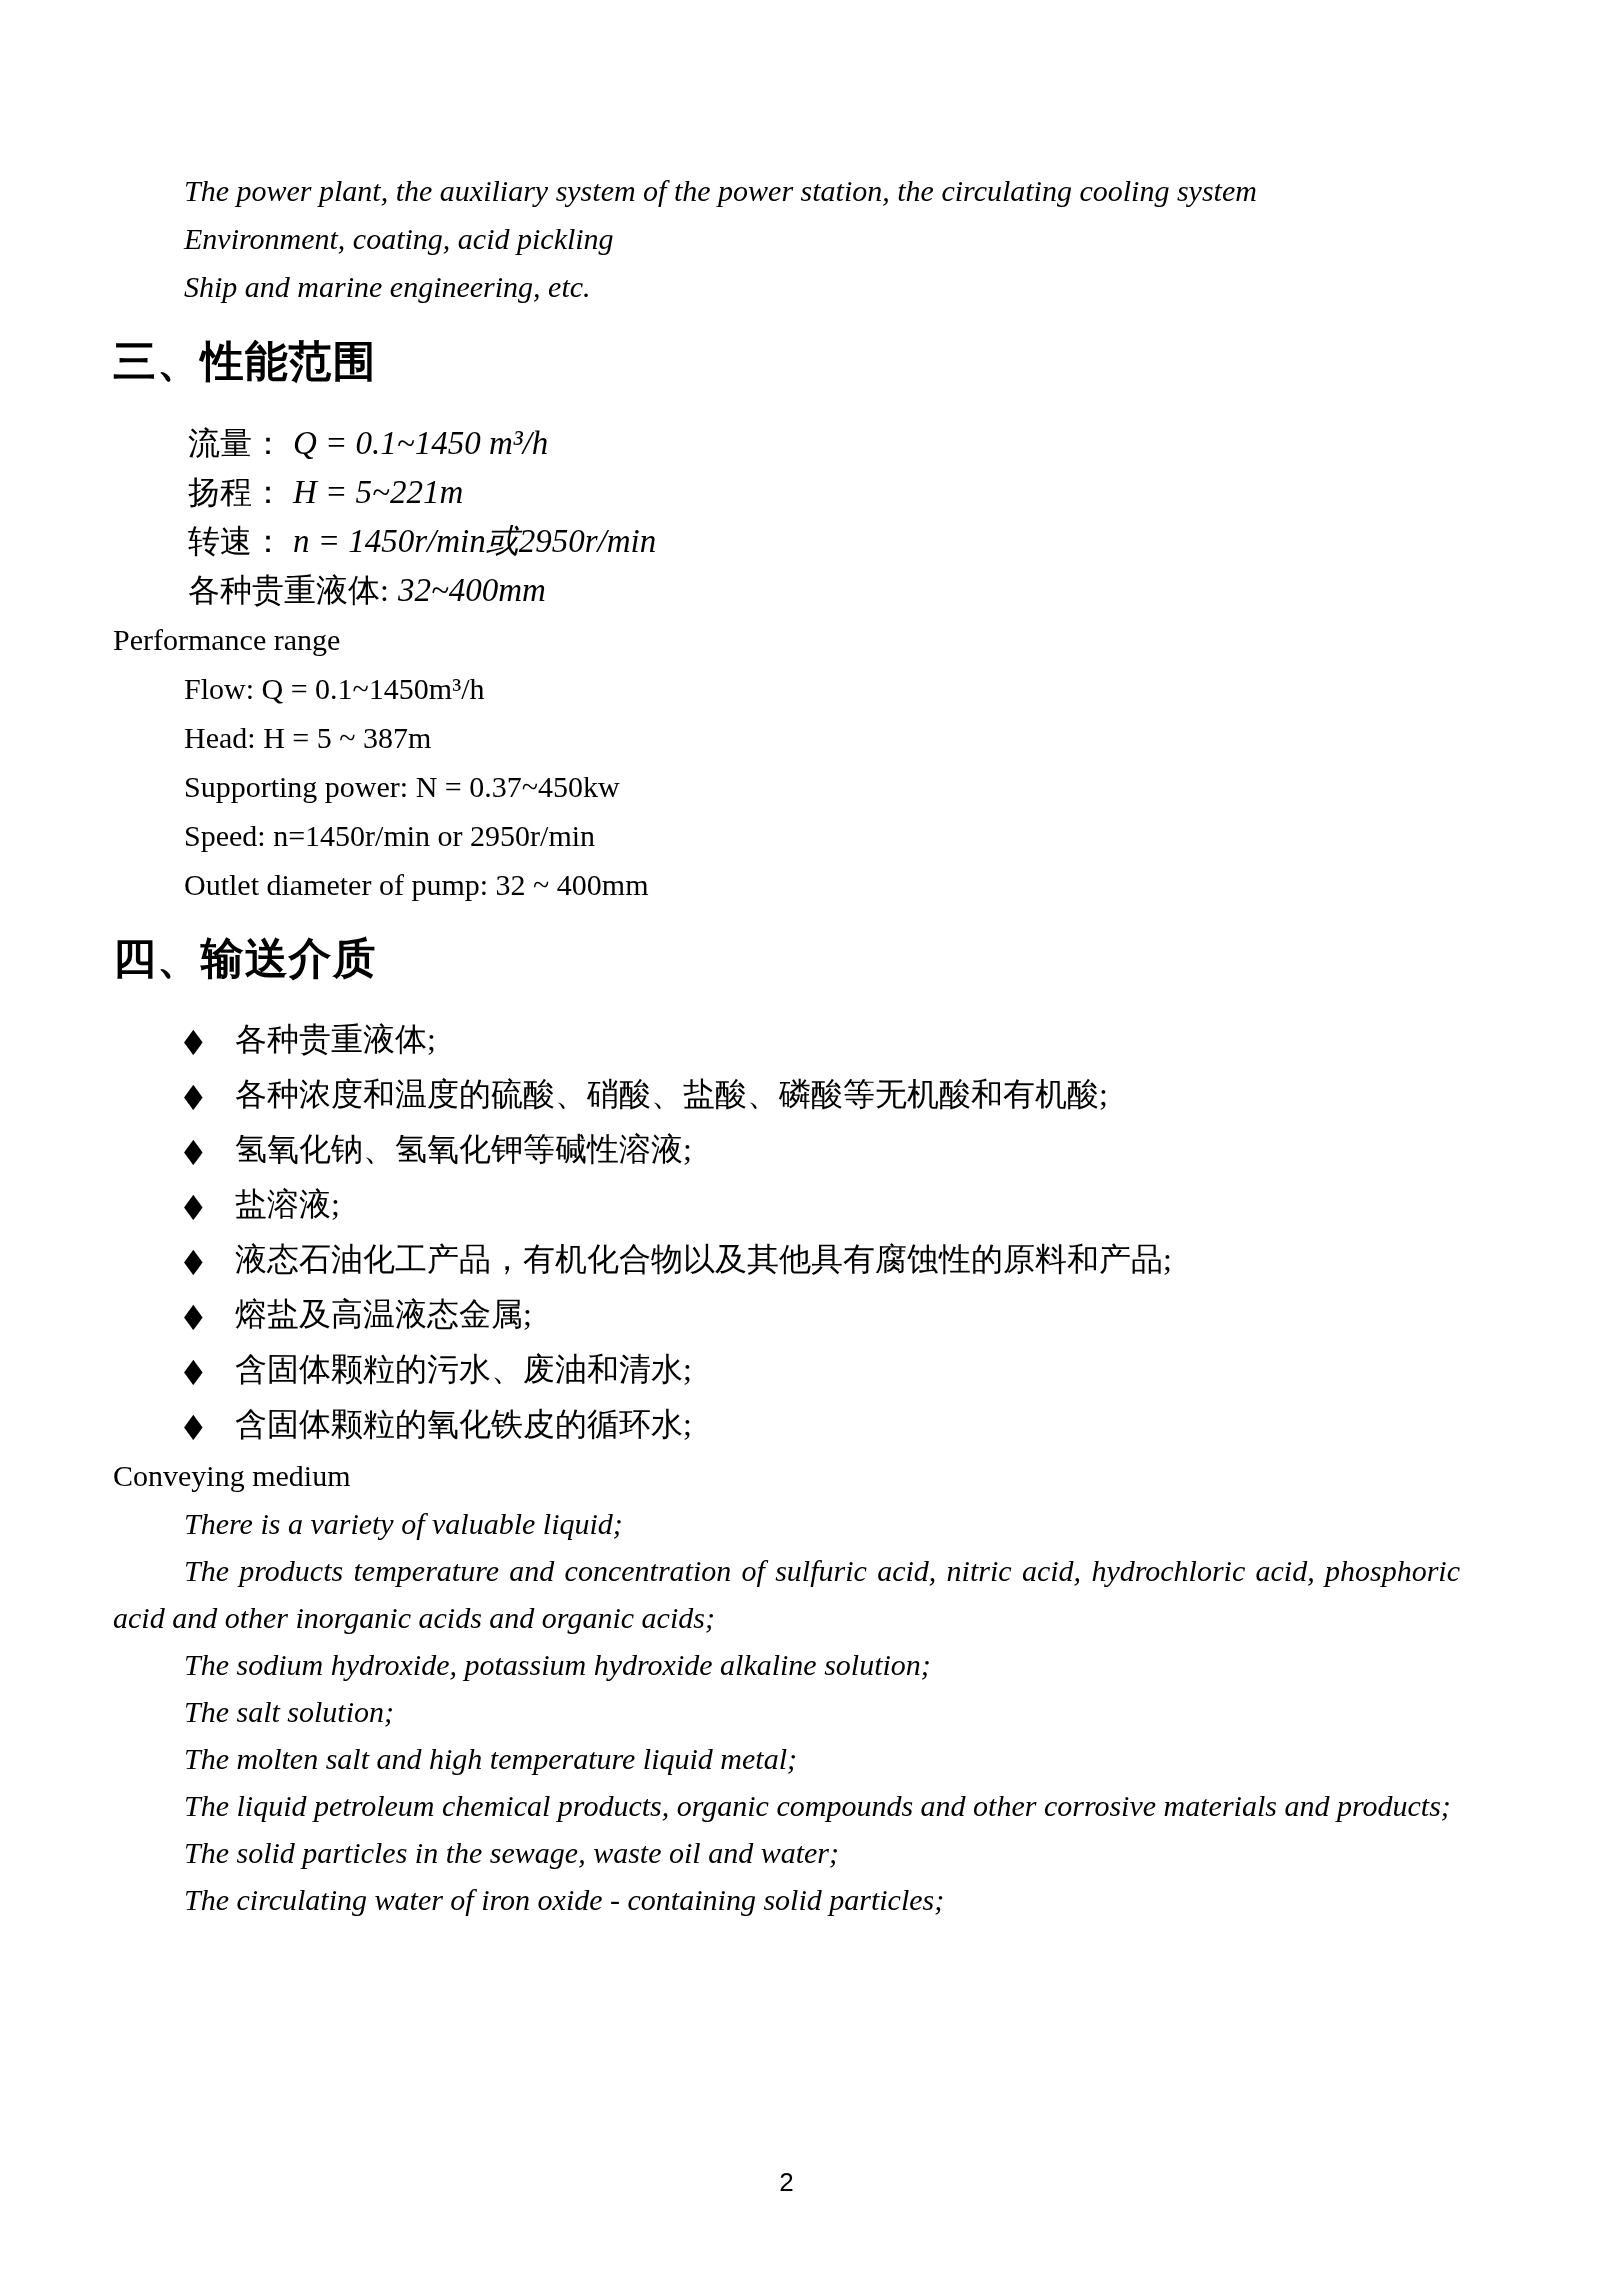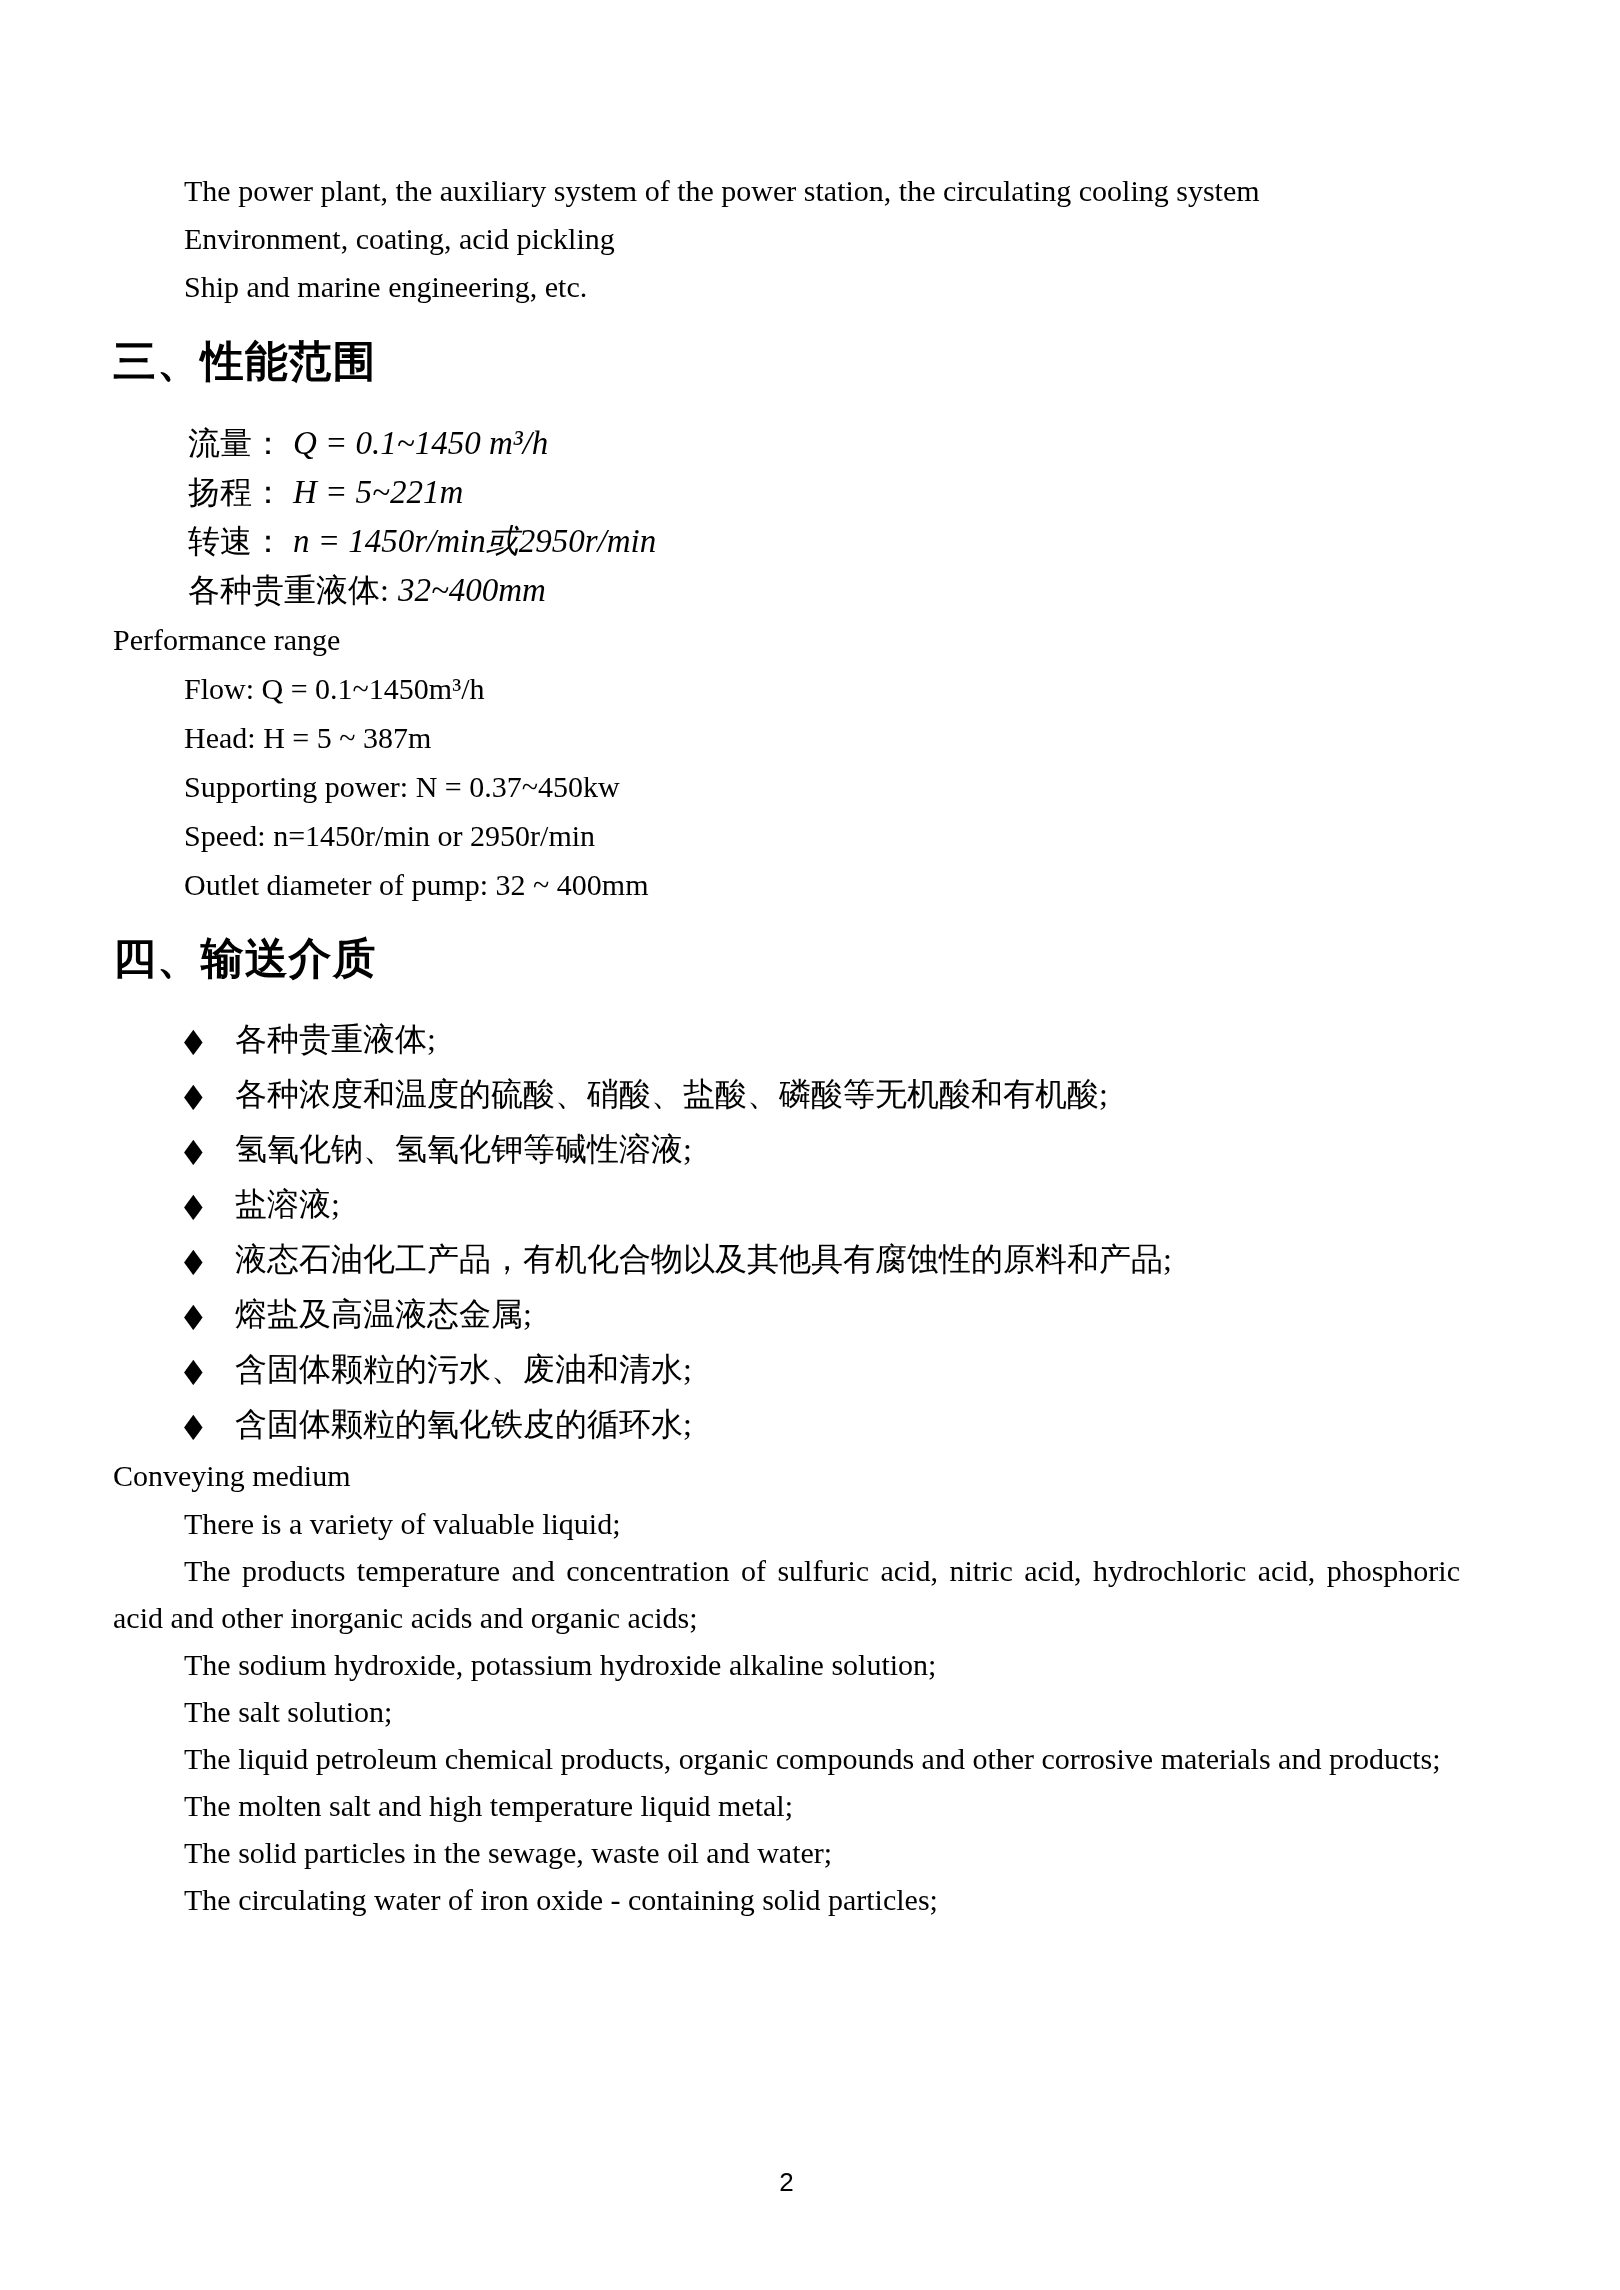--- a/index.html
+++ b/index.html
@@ -20,21 +20,21 @@
     position: absolute;
     left: 113px;
     top: 167px;
     width: 1347px;
   }
   
   .en-line {
     font-size: 30px;
     line-height: 48px;
   }
-  .indent { text-indent: 71px; }
+  .indent { text-indent: 71px; font-style: italic; }
   .jp { text-align: justify; }
 
   
   .cn-heading {
     font-size: 43px;
     font-weight: 700;
     line-height: 56px;
     letter-spacing: 0.9px;
   }
   .heading-3 { margin-top: 23px; }
@@ -167,22 +167,22 @@
         <span class="diamond"><span class="diamond-glyph">◆</span></span><span>含固体颗粒的氧化铁皮的循环水;</span>
       </div>
     </div>
 
     <div>
       <div class="medium-title">Conveying medium</div>
       <p class="medium-para indent">There is a variety of valuable liquid;</p>
       <p class="medium-para indent jp">The products temperature and concentration of sulfuric acid, nitric acid, hydrochloric acid, phosphoric acid and other inorganic acids and organic acids;</p>
       <p class="medium-para indent">The sodium hydroxide, potassium hydroxide alkaline solution;</p>
       <p class="medium-para indent">The salt solution;</p>
+      <p class="medium-para indent">The molten salt and high temperature liquid metal;</p>
       <p class="medium-para indent jp">The liquid petroleum chemical products, organic compounds and other corrosive materials and products;</p>
-      <p class="medium-para indent">The molten salt and high temperature liquid metal;</p>
       <p class="medium-para indent">The solid particles in the sewage, waste oil and water;</p>
       <p class="medium-para indent">The circulating water of iron oxide - containing solid particles;</p>
     </div>
 
   </div>
 
   <div class="page-number">2</div>
 </div>
 
 

